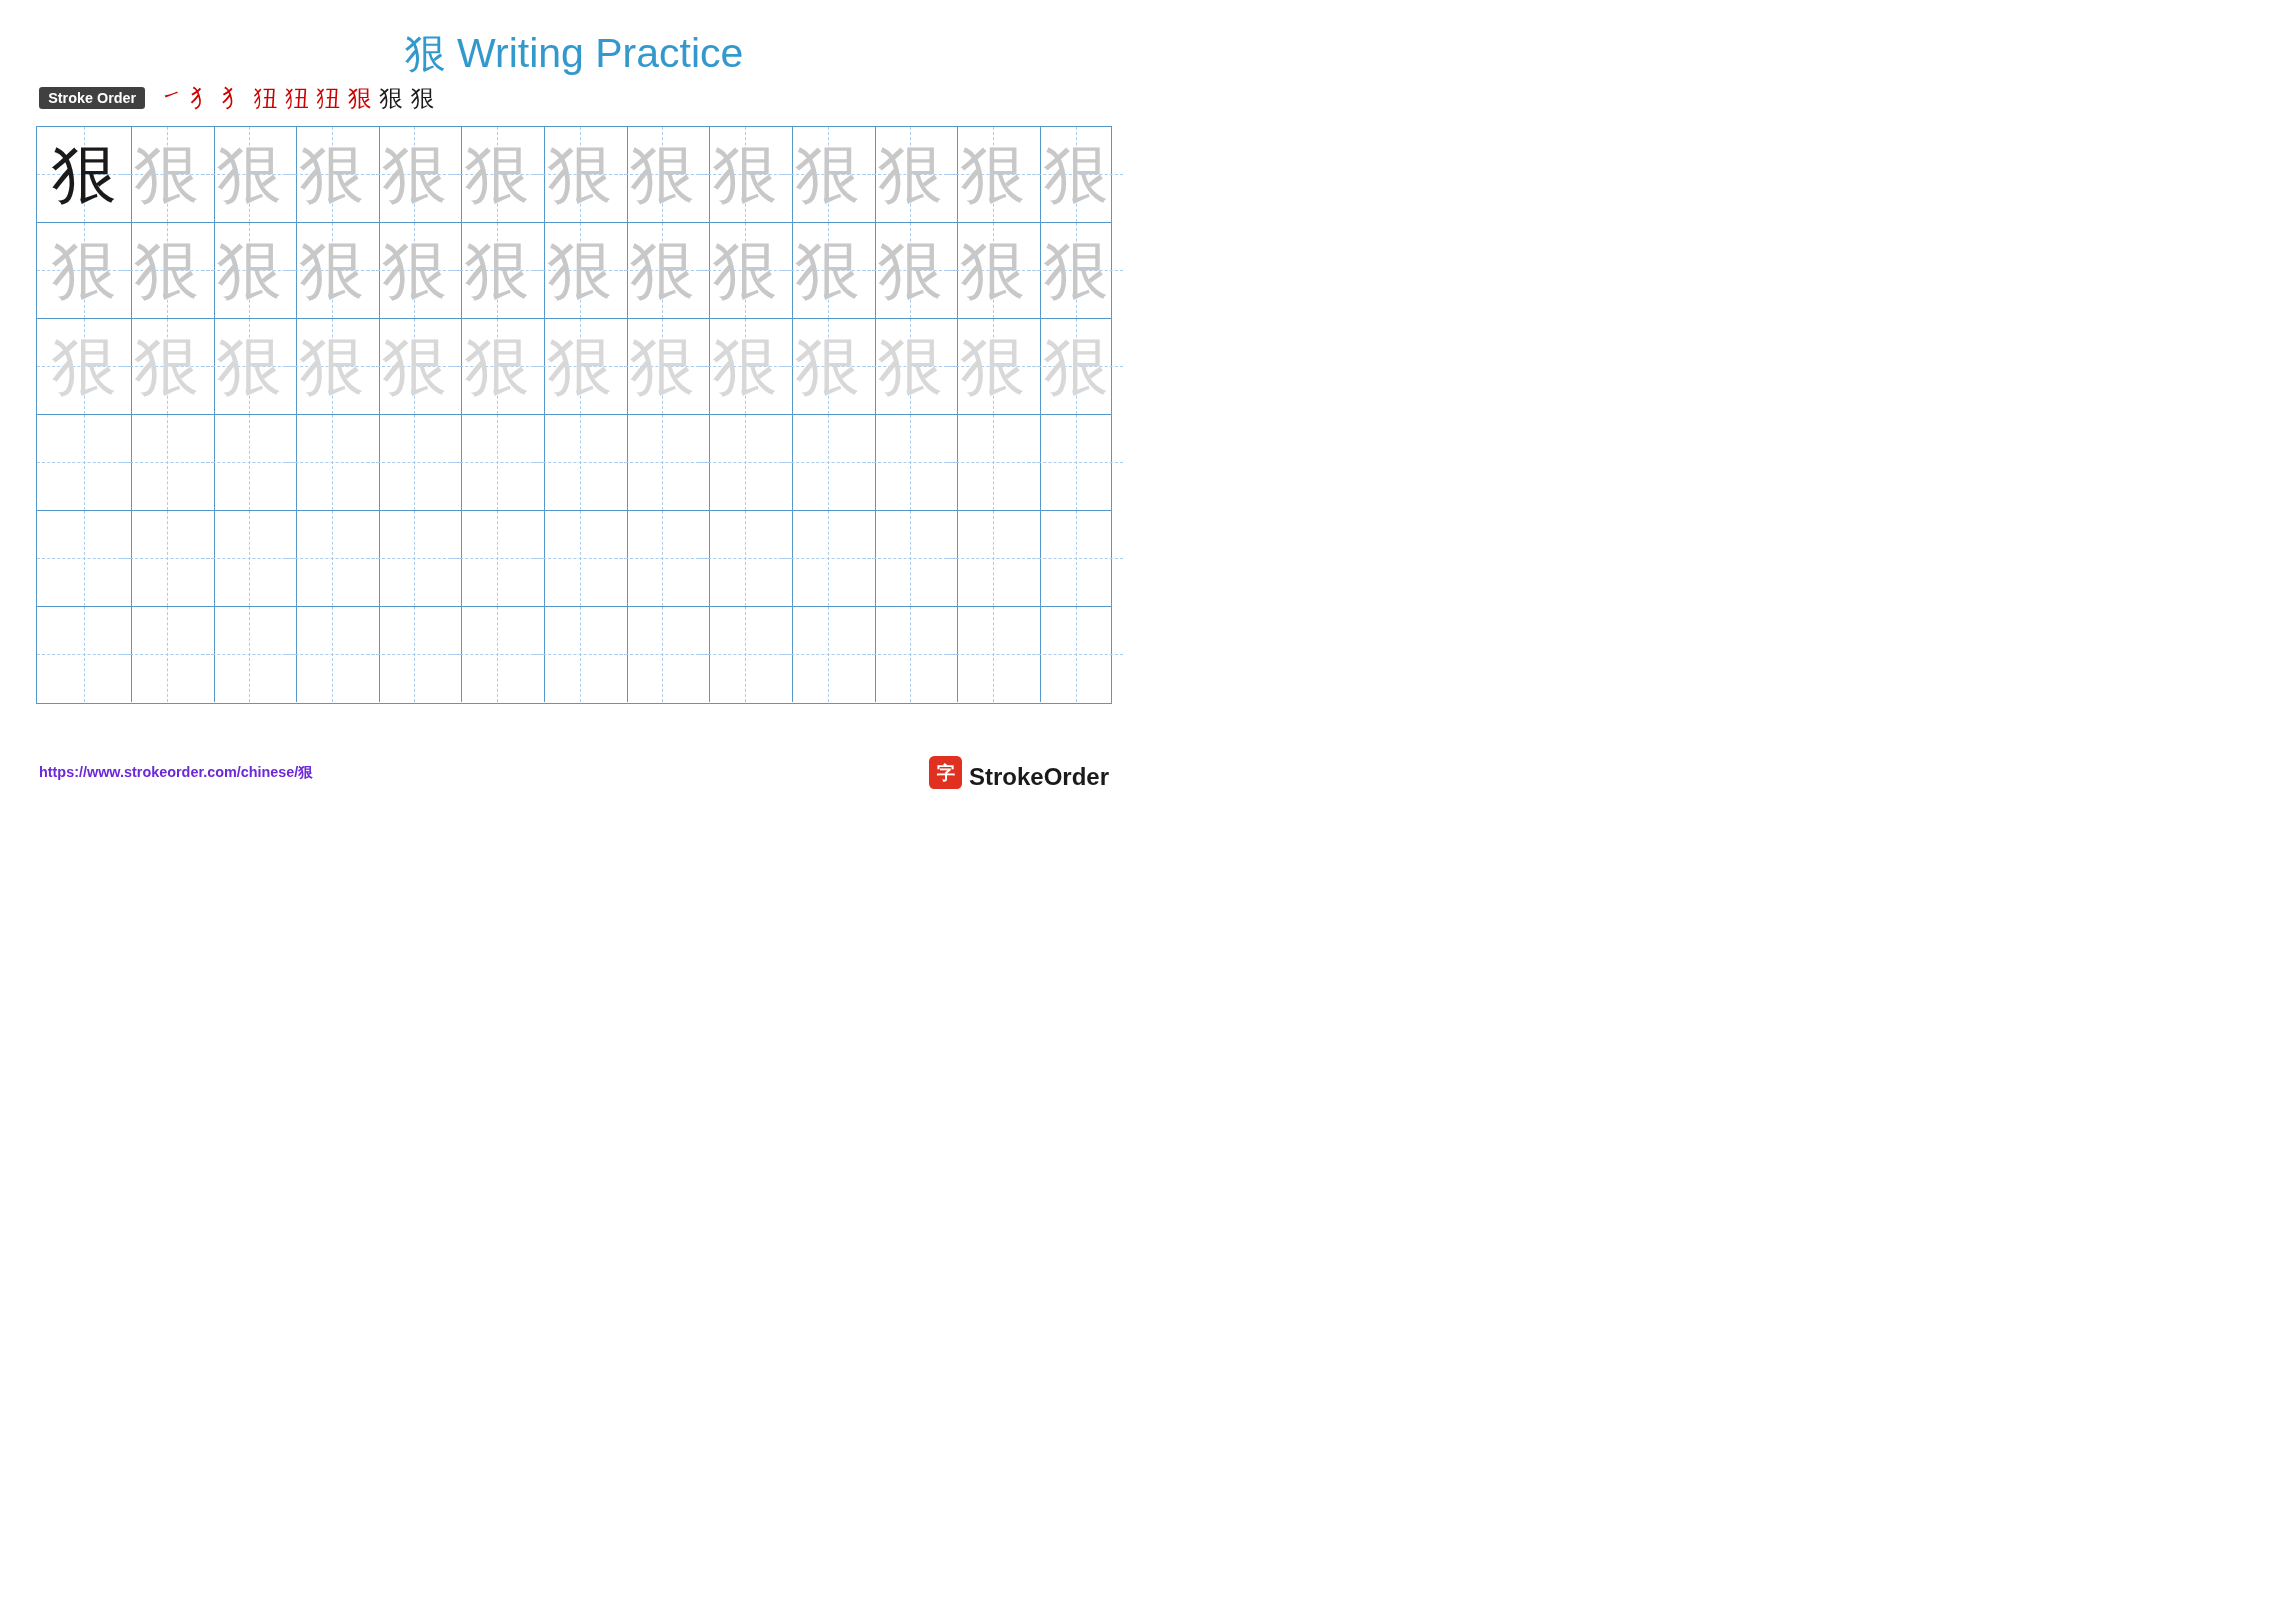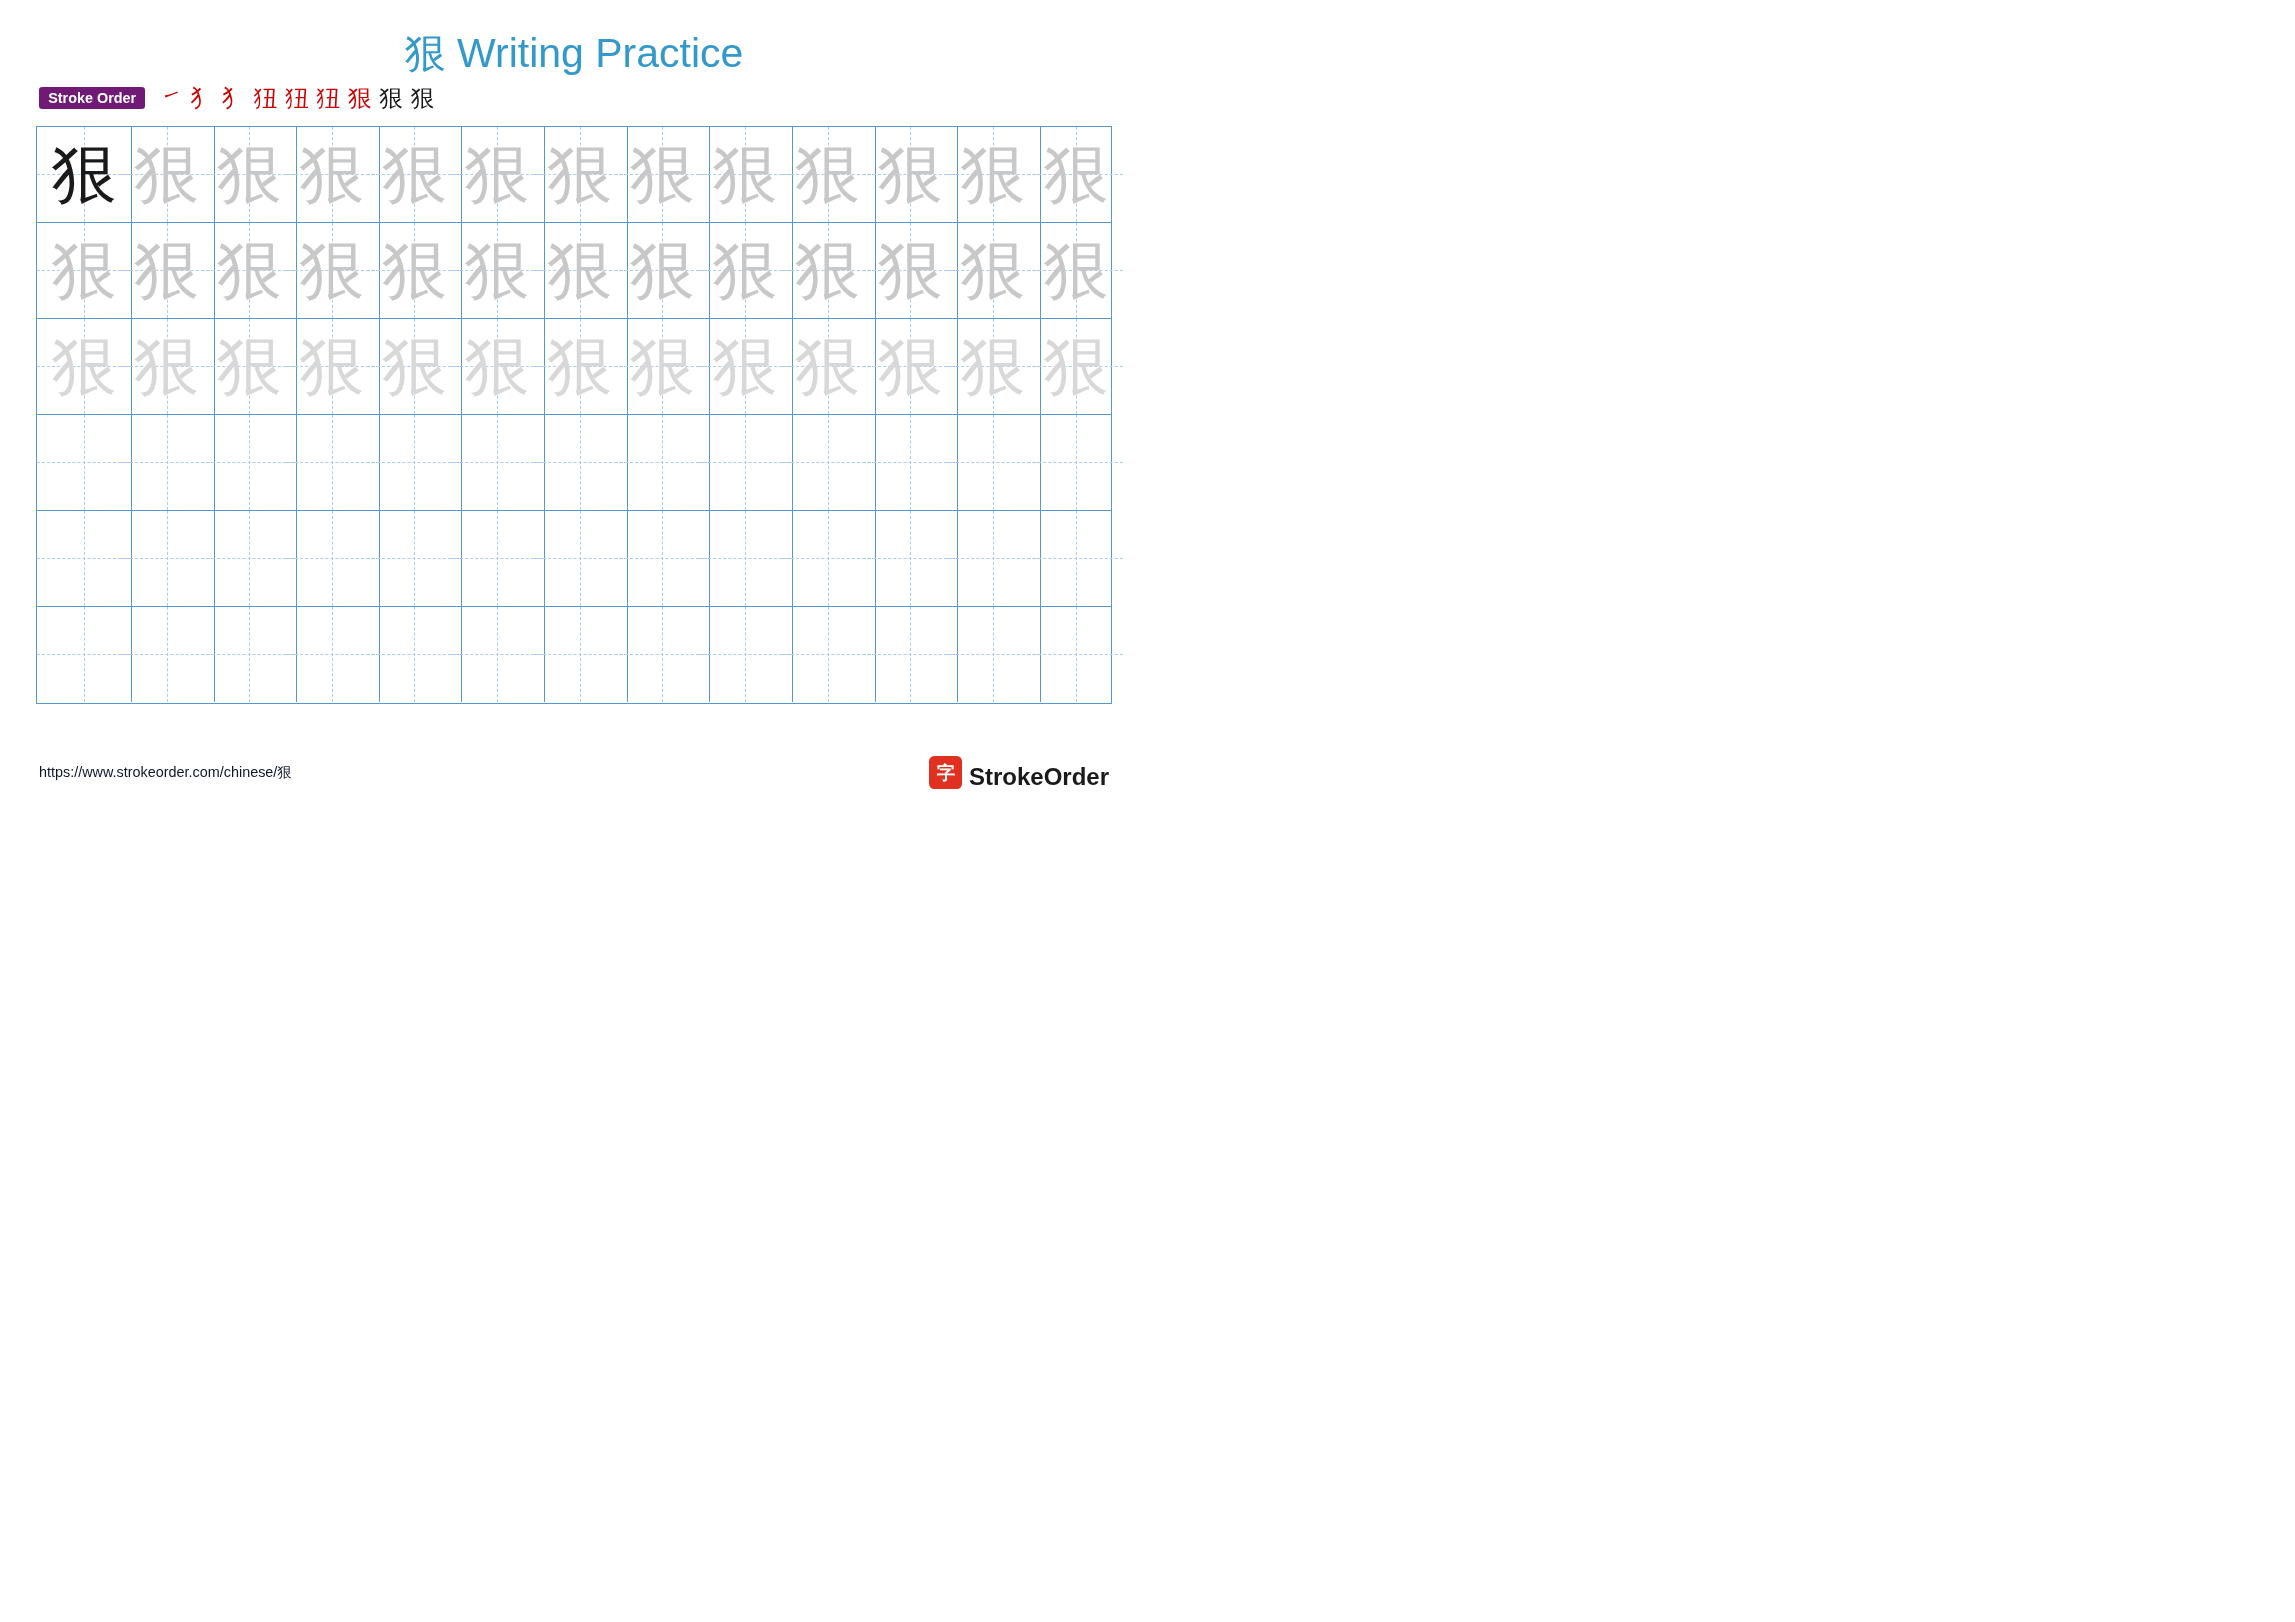--- a/index.html
+++ b/index.html
@@ -26,21 +26,21 @@
 
     
     .stroke-order-area {
       display: flex;
       align-items: center;
       padding-left: 39px;
       margin-bottom: 11.8px;
       gap: 5.2px;
     }
     .stroke-order-badge {
-      background: #701a75;
+      background: #404040;
       color: white;
       font-size: 14.4px;
       font-weight: bold;
       padding: 3.3px 9.2px;
       border-radius: 3.3px;
     }
     .stroke-steps {
       display: flex;
       align-items: center;
       gap: 2.6px;
@@ -131,22 +131,23 @@
       bottom: 19.6px;
       left: 0;
       right: 0;
       display: flex;
       align-items: center;
       justify-content: space-between;
       padding: 0 39px;
     }
     .footer-url {
       font-size: 14.4px;
-      color: #0f172a;
+      color: #6d28d9;
       text-decoration: none;
+      font-weight: bold;
     }
     .brand-logo {
       display: flex;
       align-items: center;
       gap: 6.5px;
     }
     .brand-icon {
       width: 33px;
       height: 33px;
       background: #e03020;

